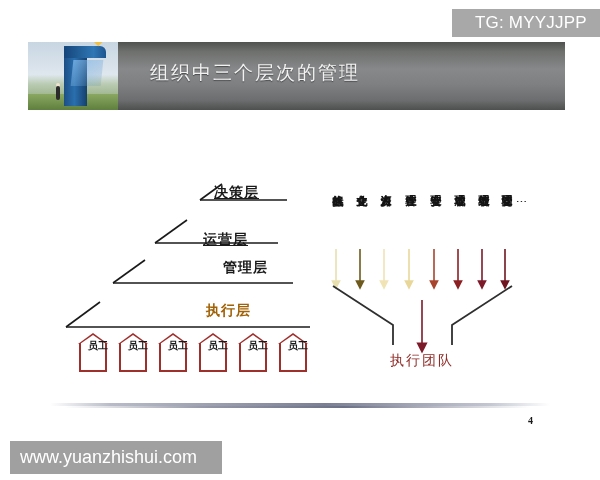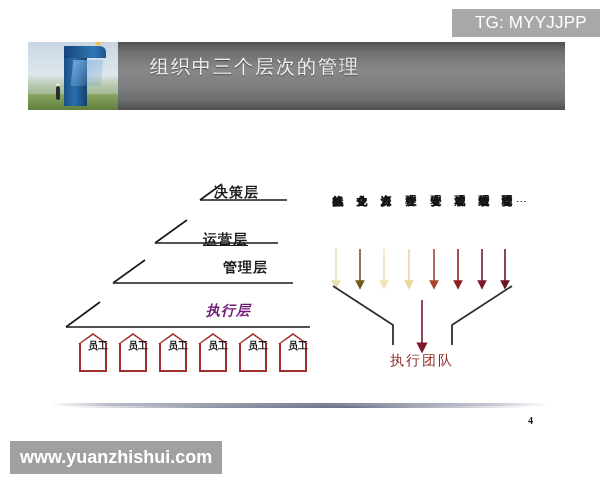--- a/index.html
+++ b/index.html
@@ -114,42 +114,42 @@
     position: absolute;
     left: 0;
     bottom: 0;
     width: 100%;
     height: 16px;
     background: linear-gradient(to bottom, #8aa861 0%, #5f7f3e 100%);
   }
   .title-text {
     position: absolute;
     left: 122px;
-    top: 12px;
+    top: 18px;
     font-family: "Liberation Serif", serif;
     font-size: 19px;
     color: #f2f2f2;
     letter-spacing: 2px;
     text-shadow: 0 1px 1px rgba(0,0,0,0.45);
     white-space: nowrap;
   }
 
   
   .stairs { position: absolute; left: 0; top: 0; width: 600px; height: 480px; }
 
   .step-label {
     position: absolute;
     font-family: "DejaVu Sans", sans-serif;
     font-weight: bold;
     font-size: 14px;
     color: #1a1a1a;
     white-space: nowrap;
     letter-spacing: 1px;
   }
-  .step-label.exec { color: #701a75; font-style: italic; }
+  .step-label.exec { color: #a16207; }
 
   
   .house {
     position: absolute;
     width: 30px;
     height: 40px;
   }
   .house-roof {
     position: absolute;
     left: 0; top: 0;
@@ -258,21 +258,20 @@
     top: 441px;
     width: 212px;
     height: 33px;
     background: #a0a0a0;
     color: #ffffff;
     font-size: 18px;
     line-height: 33px;
     padding-left: 10px;
     box-sizing: border-box;
     white-space: nowrap;
-    font-weight: bold;
   }
 </style>
 </head>
 <body>
 
 <div id="slide">
 
   <div class="tg-watermark">TG: MYYJJPP</div>
 
   <div class="title-bar">
@@ -296,21 +295,21 @@
     <path d="M155,243 L187,220" stroke="#1a1a1a" stroke-width="1.6" fill="none"></path>
     <path d="M155,243 L278,243" stroke="#1a1a1a" stroke-width="1.6" fill="none"></path>
 
     <path d="M113,283 L145,260" stroke="#1a1a1a" stroke-width="1.6" fill="none"></path>
     <path d="M113,283 L293,283" stroke="#1a1a1a" stroke-width="1.6" fill="none"></path>
 
     <path d="M66,327 L100,302" stroke="#1a1a1a" stroke-width="1.6" fill="none"></path>
     <path d="M66,327 L310,327" stroke="#1a1a1a" stroke-width="1.6" fill="none"></path>
   </svg>
 
-  <div class="step-label" style="left:214px; top:184px;">决策层</div>
+  <div class="step-label" style="left:214px; top:184px;text-decoration:underline;">决策层</div>
   <div class="step-label" style="left:203px; top:231px;text-decoration:underline;">运营层</div>
   <div class="step-label" style="left:223px; top:259px;">管理层</div>
   <div class="step-label exec" style="left:206px; top:302px;">执行层</div>
 
   <div class="house" style="left:78px; top:333px;">
     <div class="house-roof"></div>
     <div class="house-roof-inner"></div>
     <div class="house-body"></div>
     <div class="house-text">员工</div>
   </div>

